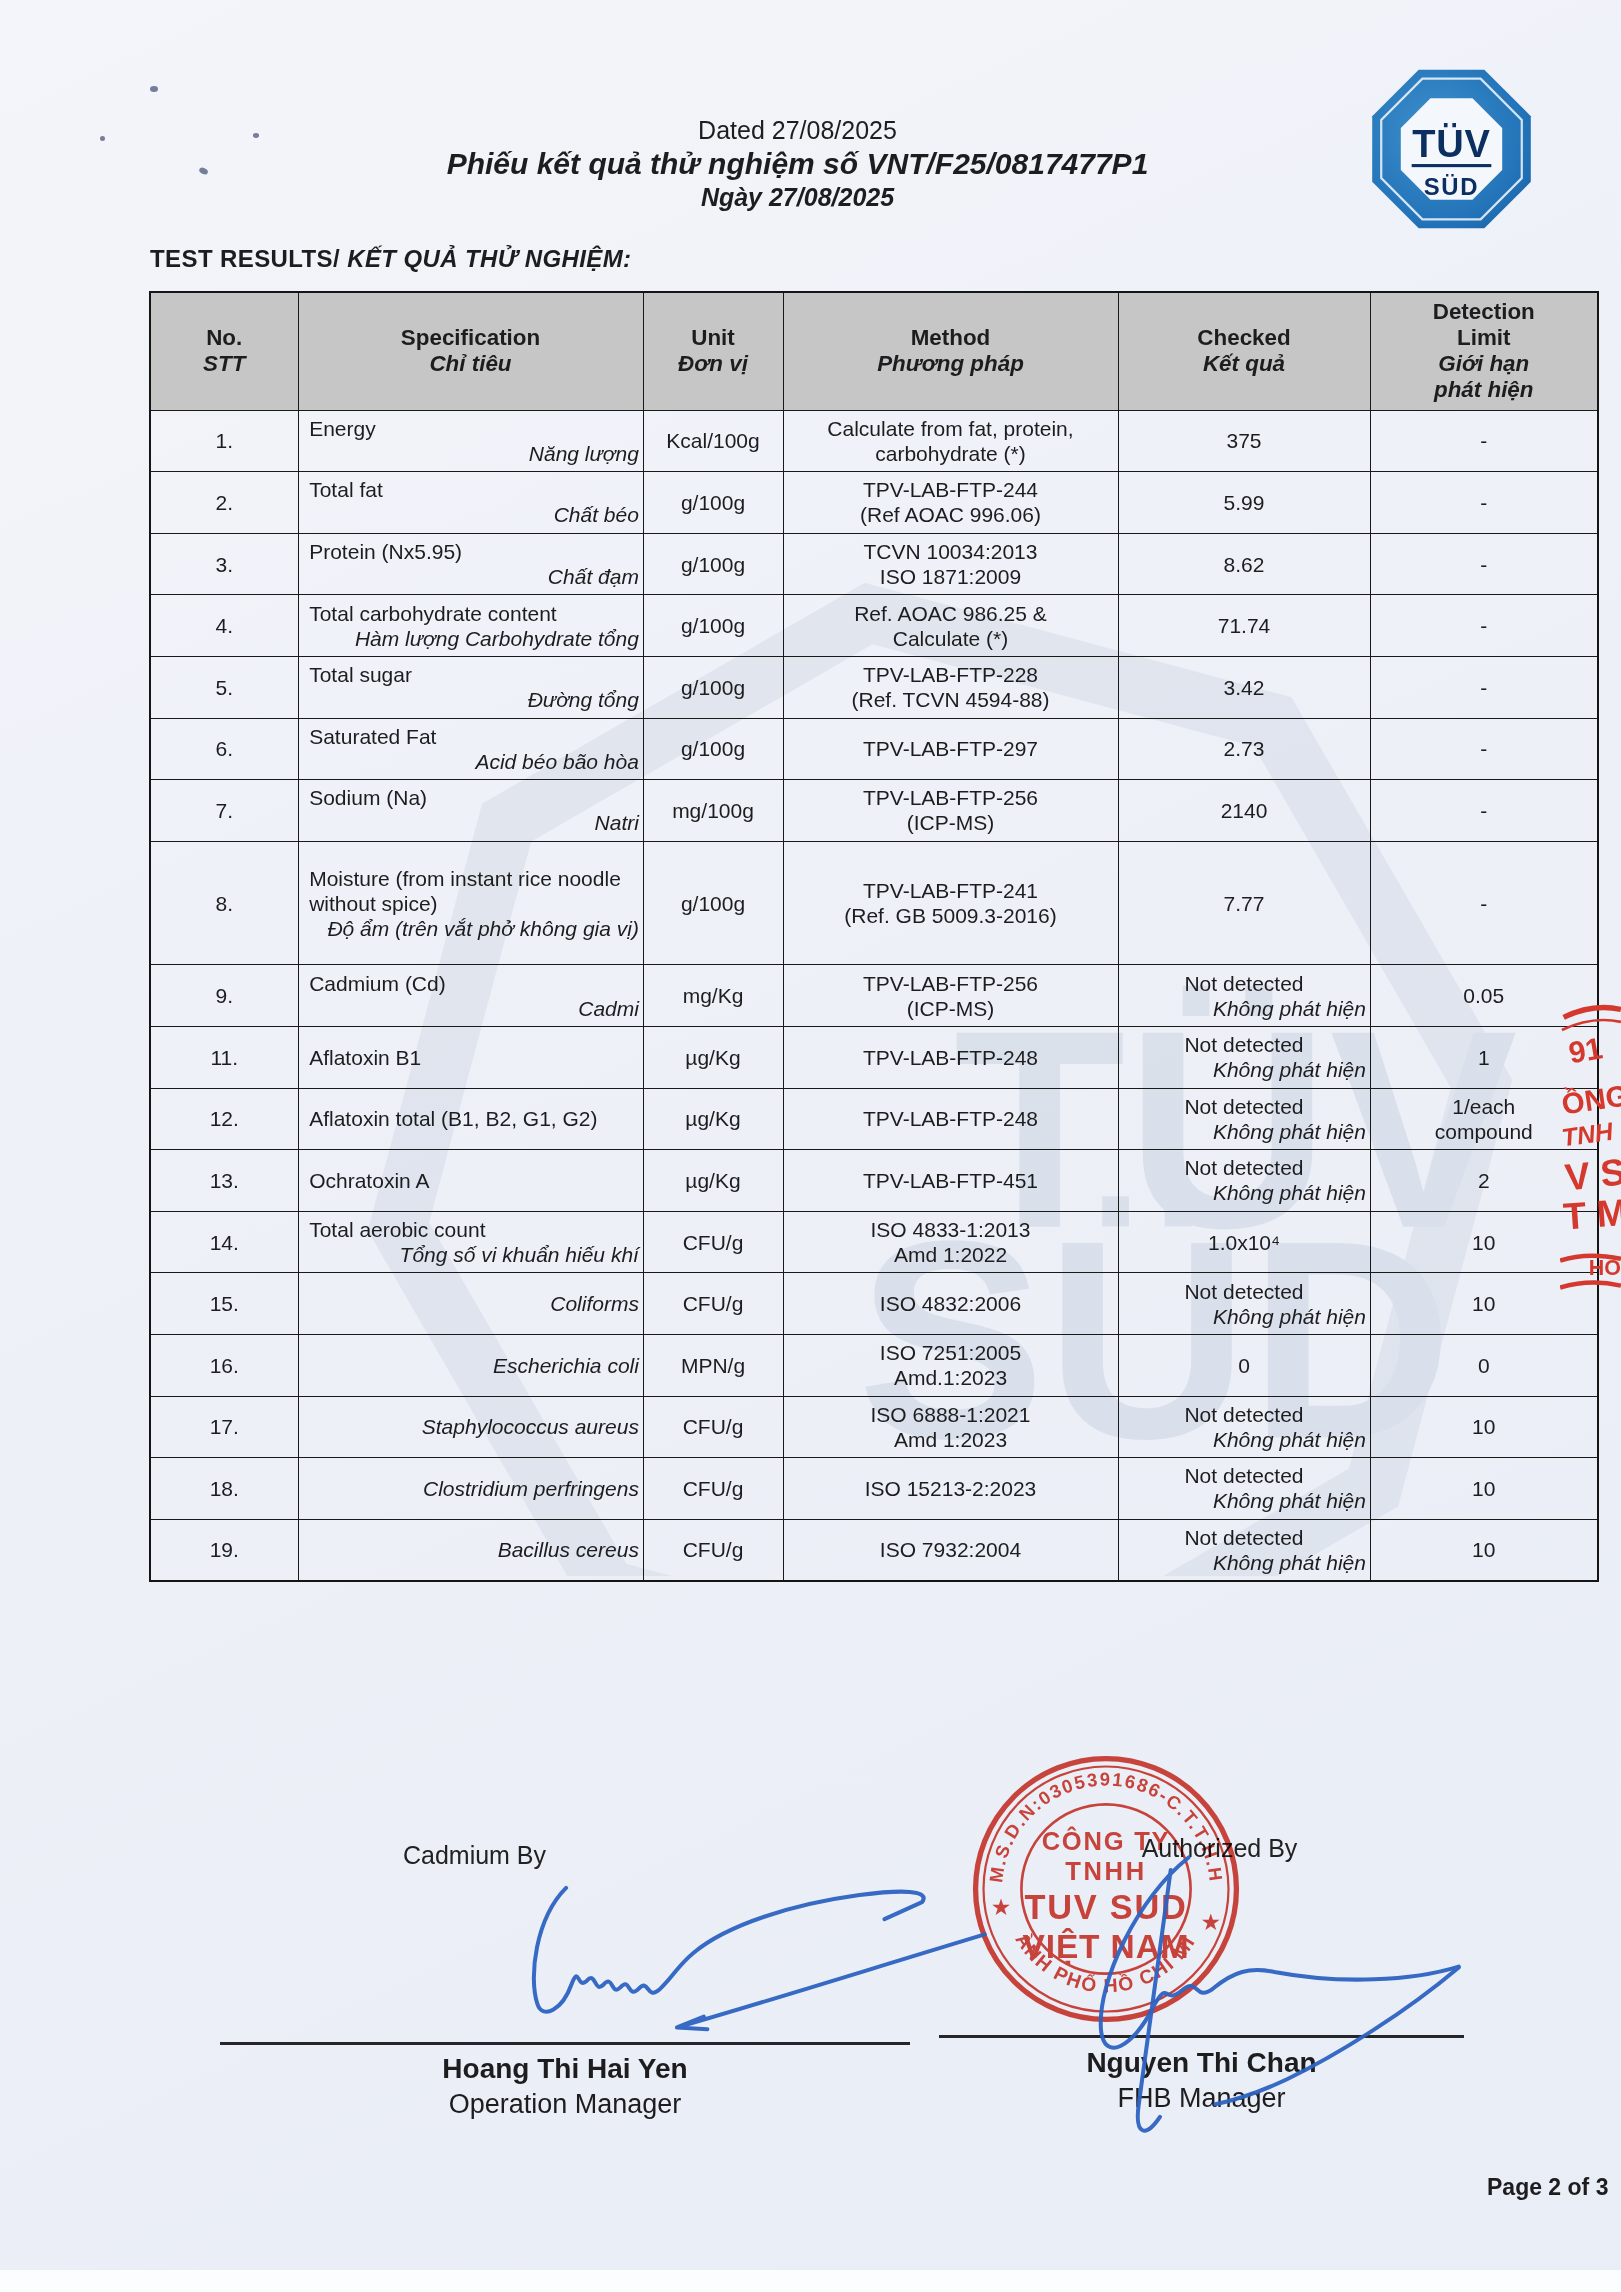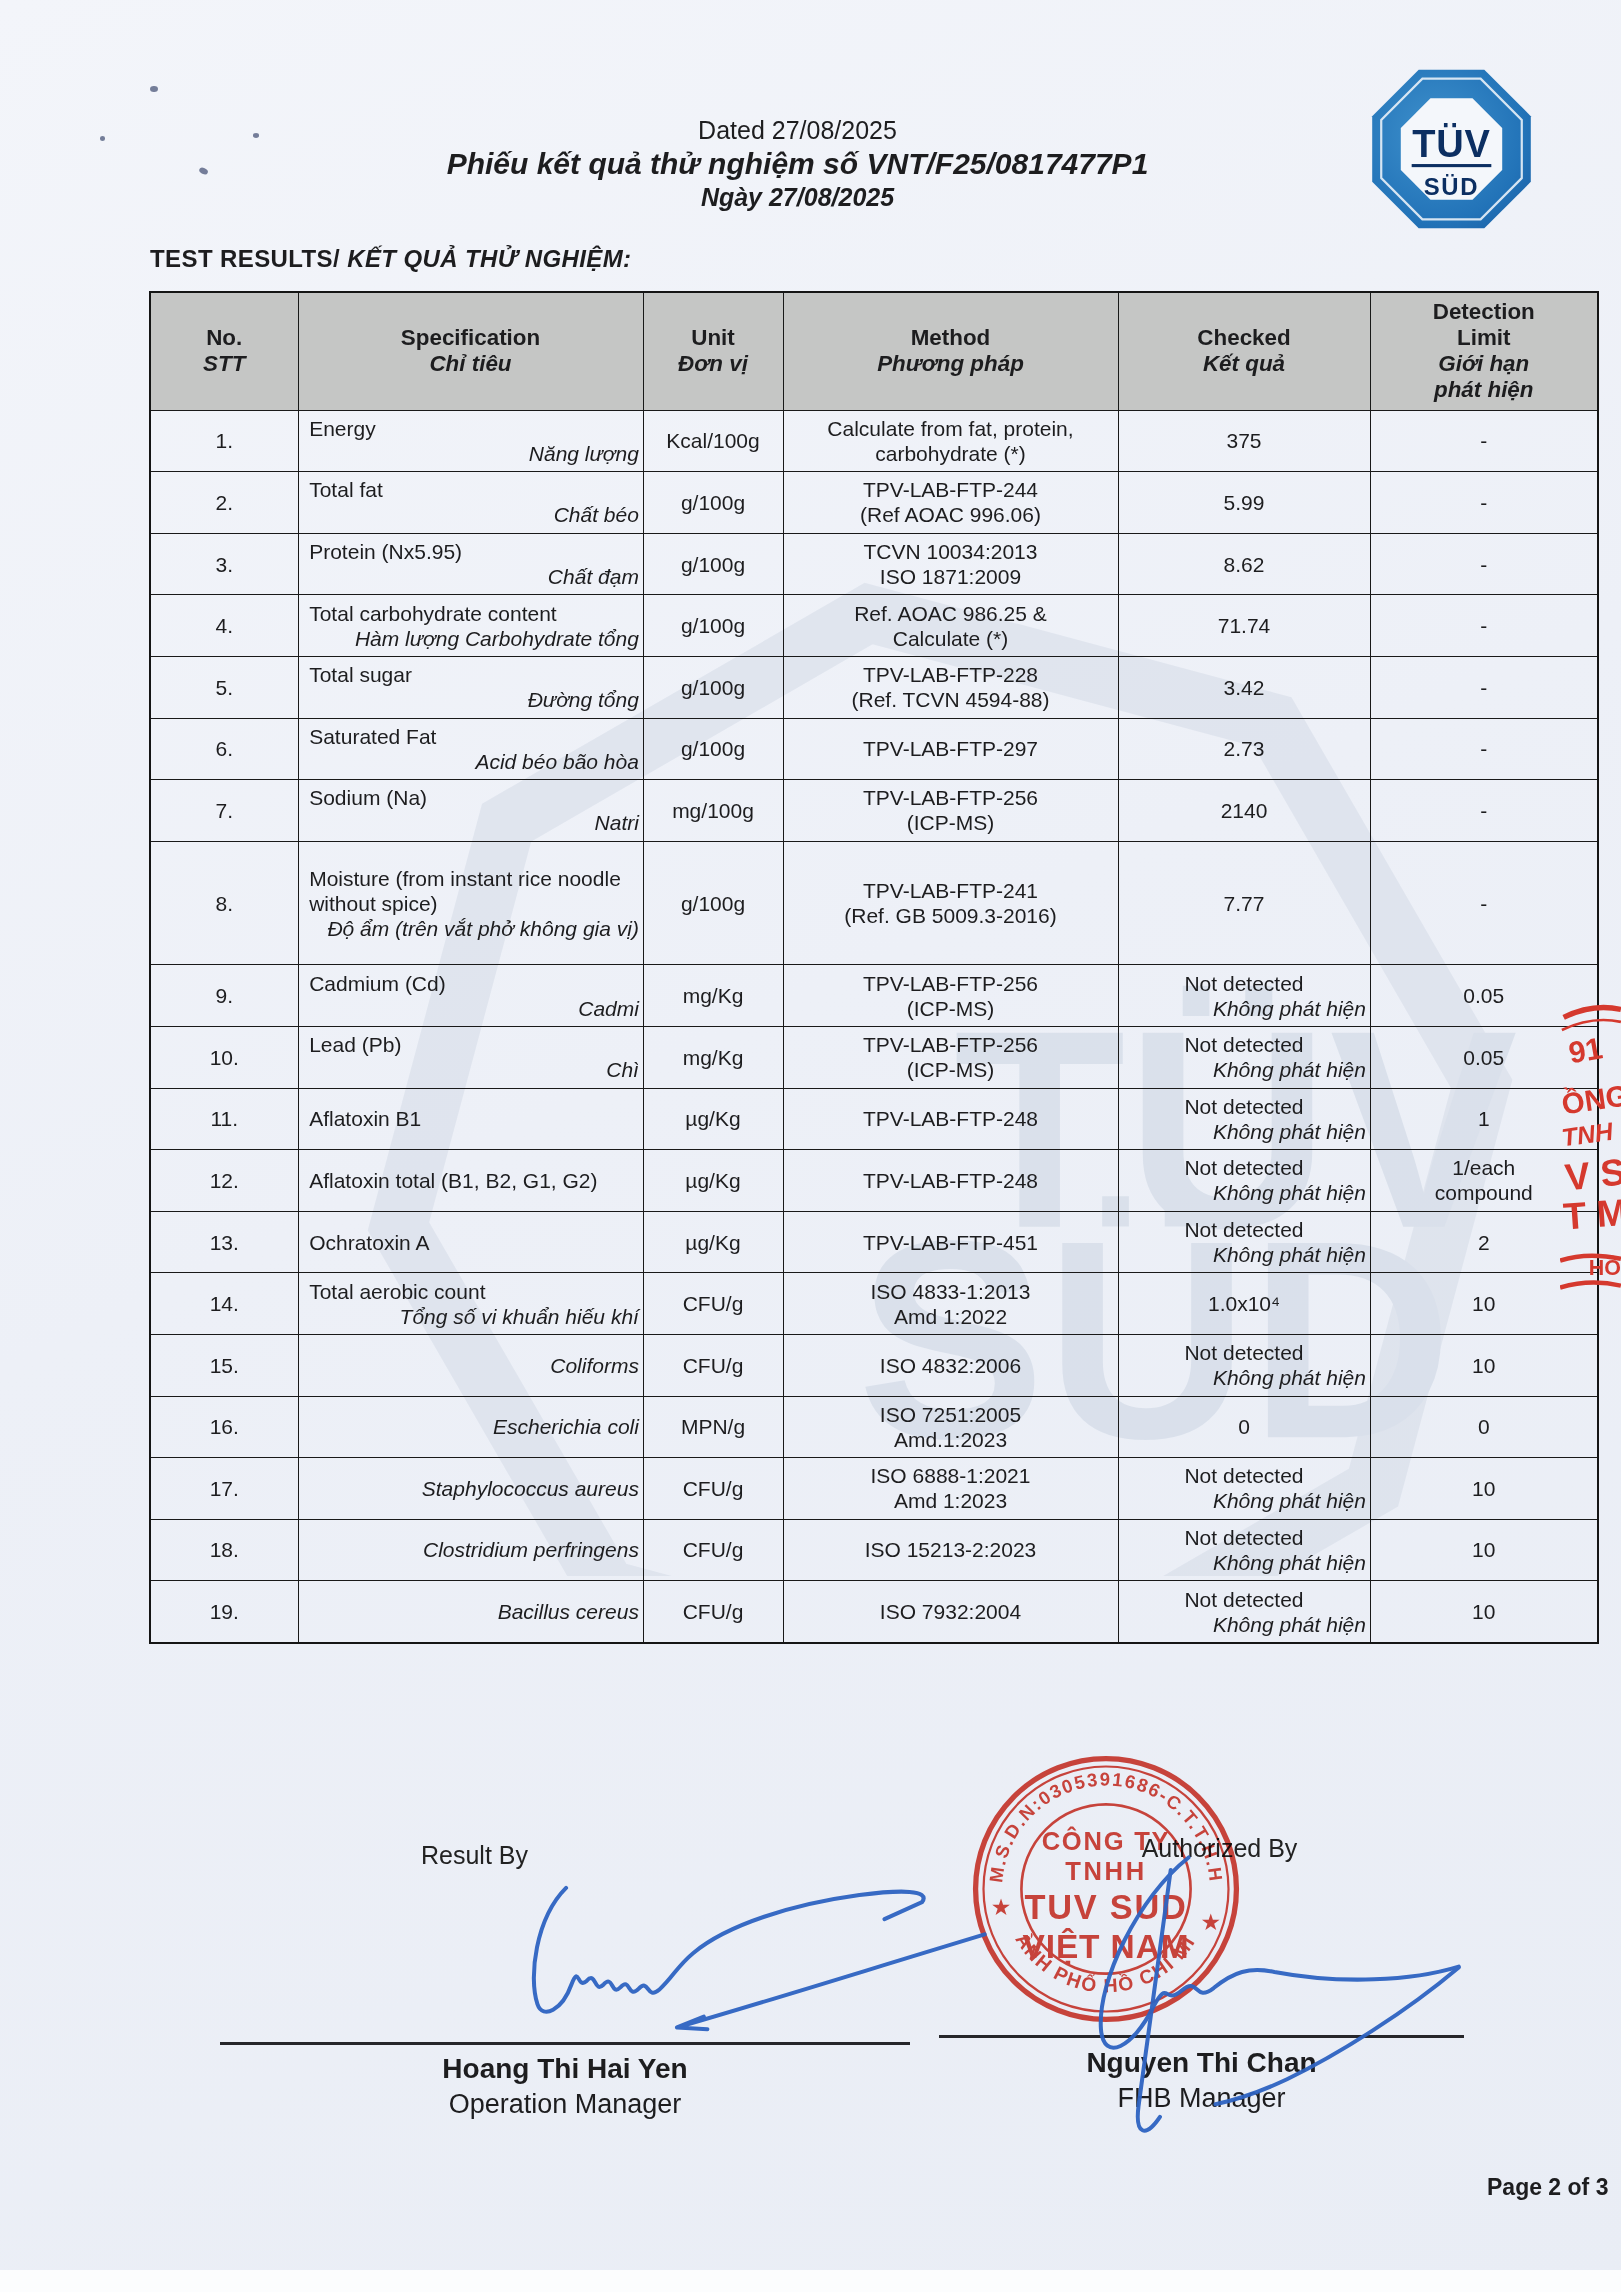--- a/index.html
+++ b/index.html
@@ -329,43 +329,20 @@
           <td class="c-result">
             <div class="cell-line">Not detected</div>
             <div class="cell-line res-vi">Không phát hiện</div>
           </td>
           <td class="c-limit">
             <div class="cell-line">0.05</div>
           </td>
         </tr>
         <tr>
           <td class="c-no">
-            <div class="cell-line">10.</div>
-          </td>
-          <td class="c-spec">
-            <div class="spec-en">Lead (Pb)</div>
-            <div class="spec-vi">Chì</div>
-          </td>
-          <td class="c-unit">
-            <div class="cell-line">mg/Kg</div>
-          </td>
-          <td class="c-method">
-            <div class="cell-line">TPV-LAB-FTP-256</div>
-            <div class="cell-line">(ICP-MS)</div>
-          </td>
-          <td class="c-result">
-            <div class="cell-line">Not detected</div>
-            <div class="cell-line res-vi">Không phát hiện</div>
-          </td>
-          <td class="c-limit">
-            <div class="cell-line">0.05</div>
-          </td>
-        </tr>
-        <tr>
-          <td class="c-no">
             <div class="cell-line">11.</div>
           </td>
           <td class="c-spec">
             <div class="spec-en">Aflatoxin B1</div>
           </td>
           <td class="c-unit">
             <div class="cell-line">µg/Kg</div>
           </td>
           <td class="c-method">
             <div class="cell-line">TPV-LAB-FTP-248</div>
@@ -560,21 +537,21 @@
       <text x="2" y="130" font-size="33" font-weight="bold" transform="rotate(-8 20 120)">ỒNG</text>
       <text x="2" y="166" font-size="28" font-weight="bold" font-style="italic" transform="rotate(-8 20 158)">TNH</text>
       <text x="6" y="216" font-size="42" font-weight="bold" transform="rotate(-6 20 206)">V S</text>
       <text x="4" y="260" font-size="42" font-weight="bold" transform="rotate(-4 20 250)">T M</text>
       <path d="M 0,296 Q 30,286 68,294" fill="none" stroke="#d5392e" stroke-width="5"></path>
       <text x="32" y="312" font-size="24" font-weight="bold">HỒ</text>
       <path d="M 0,326 Q 34,316 68,324" fill="none" stroke="#d5392e" stroke-width="5"></path>
     </g>
   </svg>
 
-  <div class="sig-label" style="left:376px;top:1841px;width:197px;text-align:center;">Result By</div>
+  <div class="sig-label" style="left:376px;top:1841px;width:197px;text-align:center;">Cadmium By</div>
   <div class="sig-label" style="left:1130px;top:1834px;width:179px;text-align:center;">Authorized By</div>
 
   <div class="sig-line" style="left:220px;top:2042px;width:690px;"></div>
   <div class="sig-line" style="left:939px;top:2035px;width:525px;"></div>
 
   <div class="sig-name" style="left:220px;top:2053px;width:690px;">Hoang Thi Hai Yen</div>
   <div class="sig-title" style="left:220px;top:2089px;width:690px;">Operation Manager</div>
   <div class="sig-name" style="left:939px;top:2047px;width:525px;">Nguyen Thi Chan</div>
   <div class="sig-title" style="left:939px;top:2083px;width:525px;">FHB Manager</div>
 

